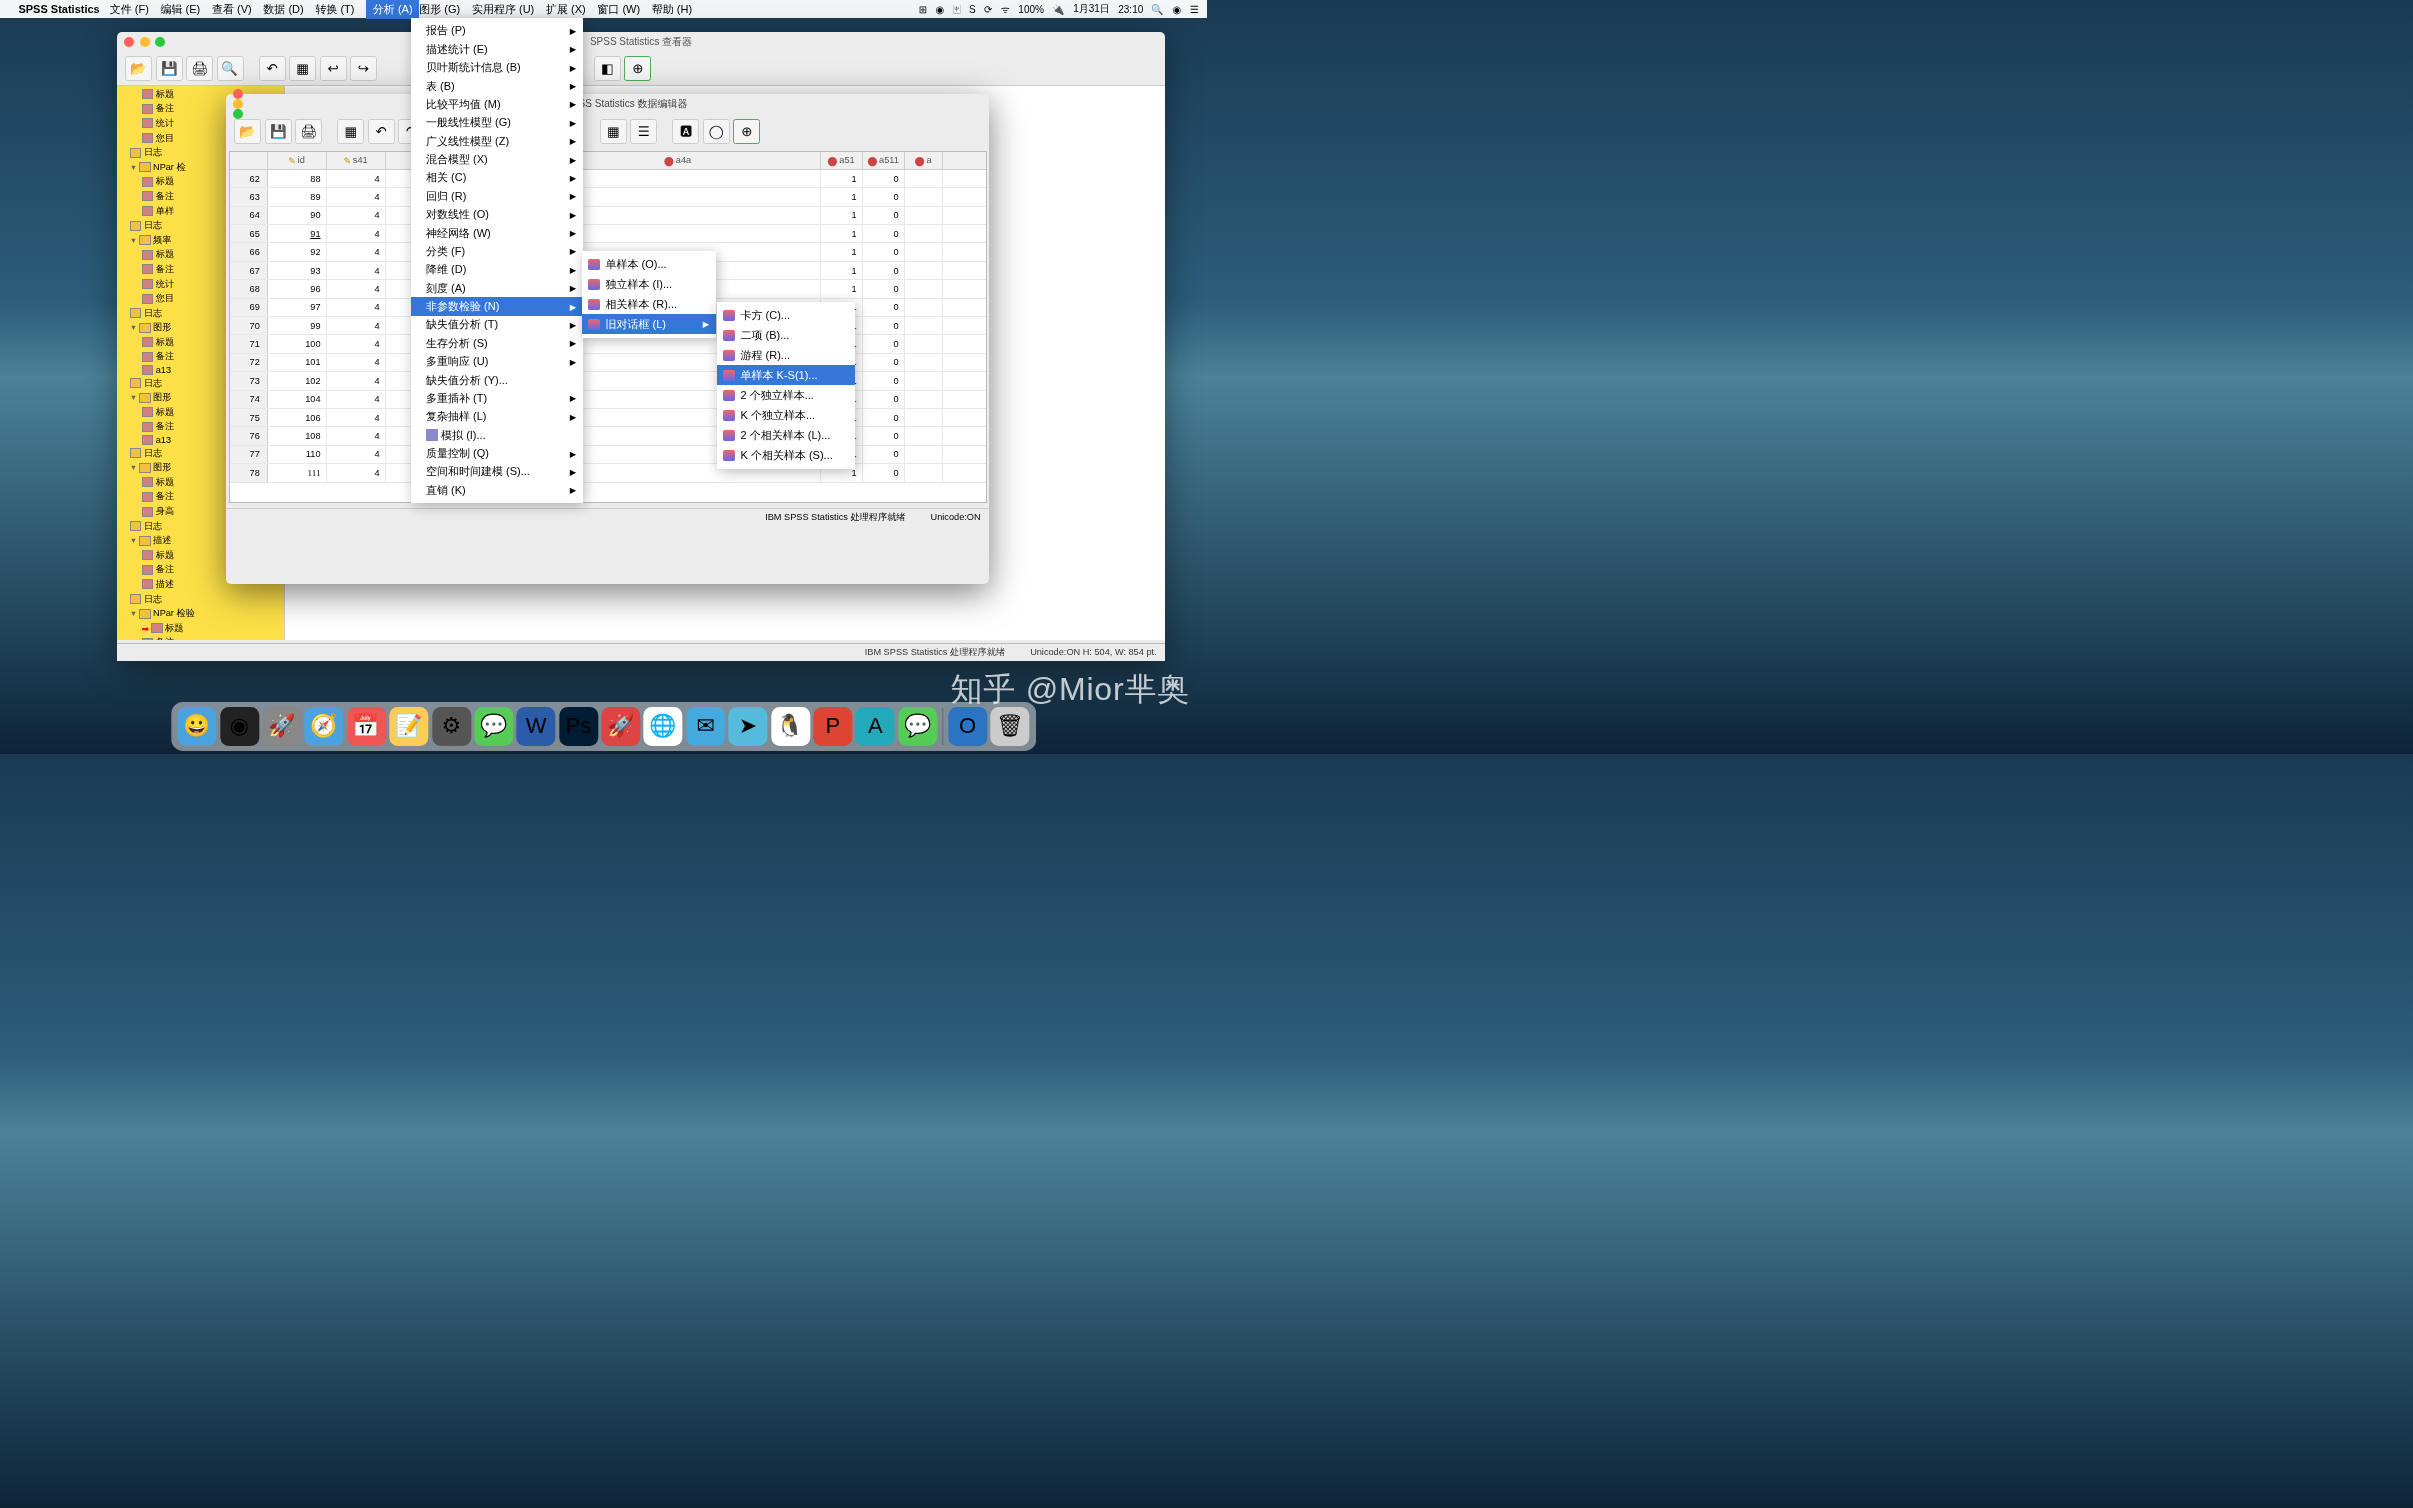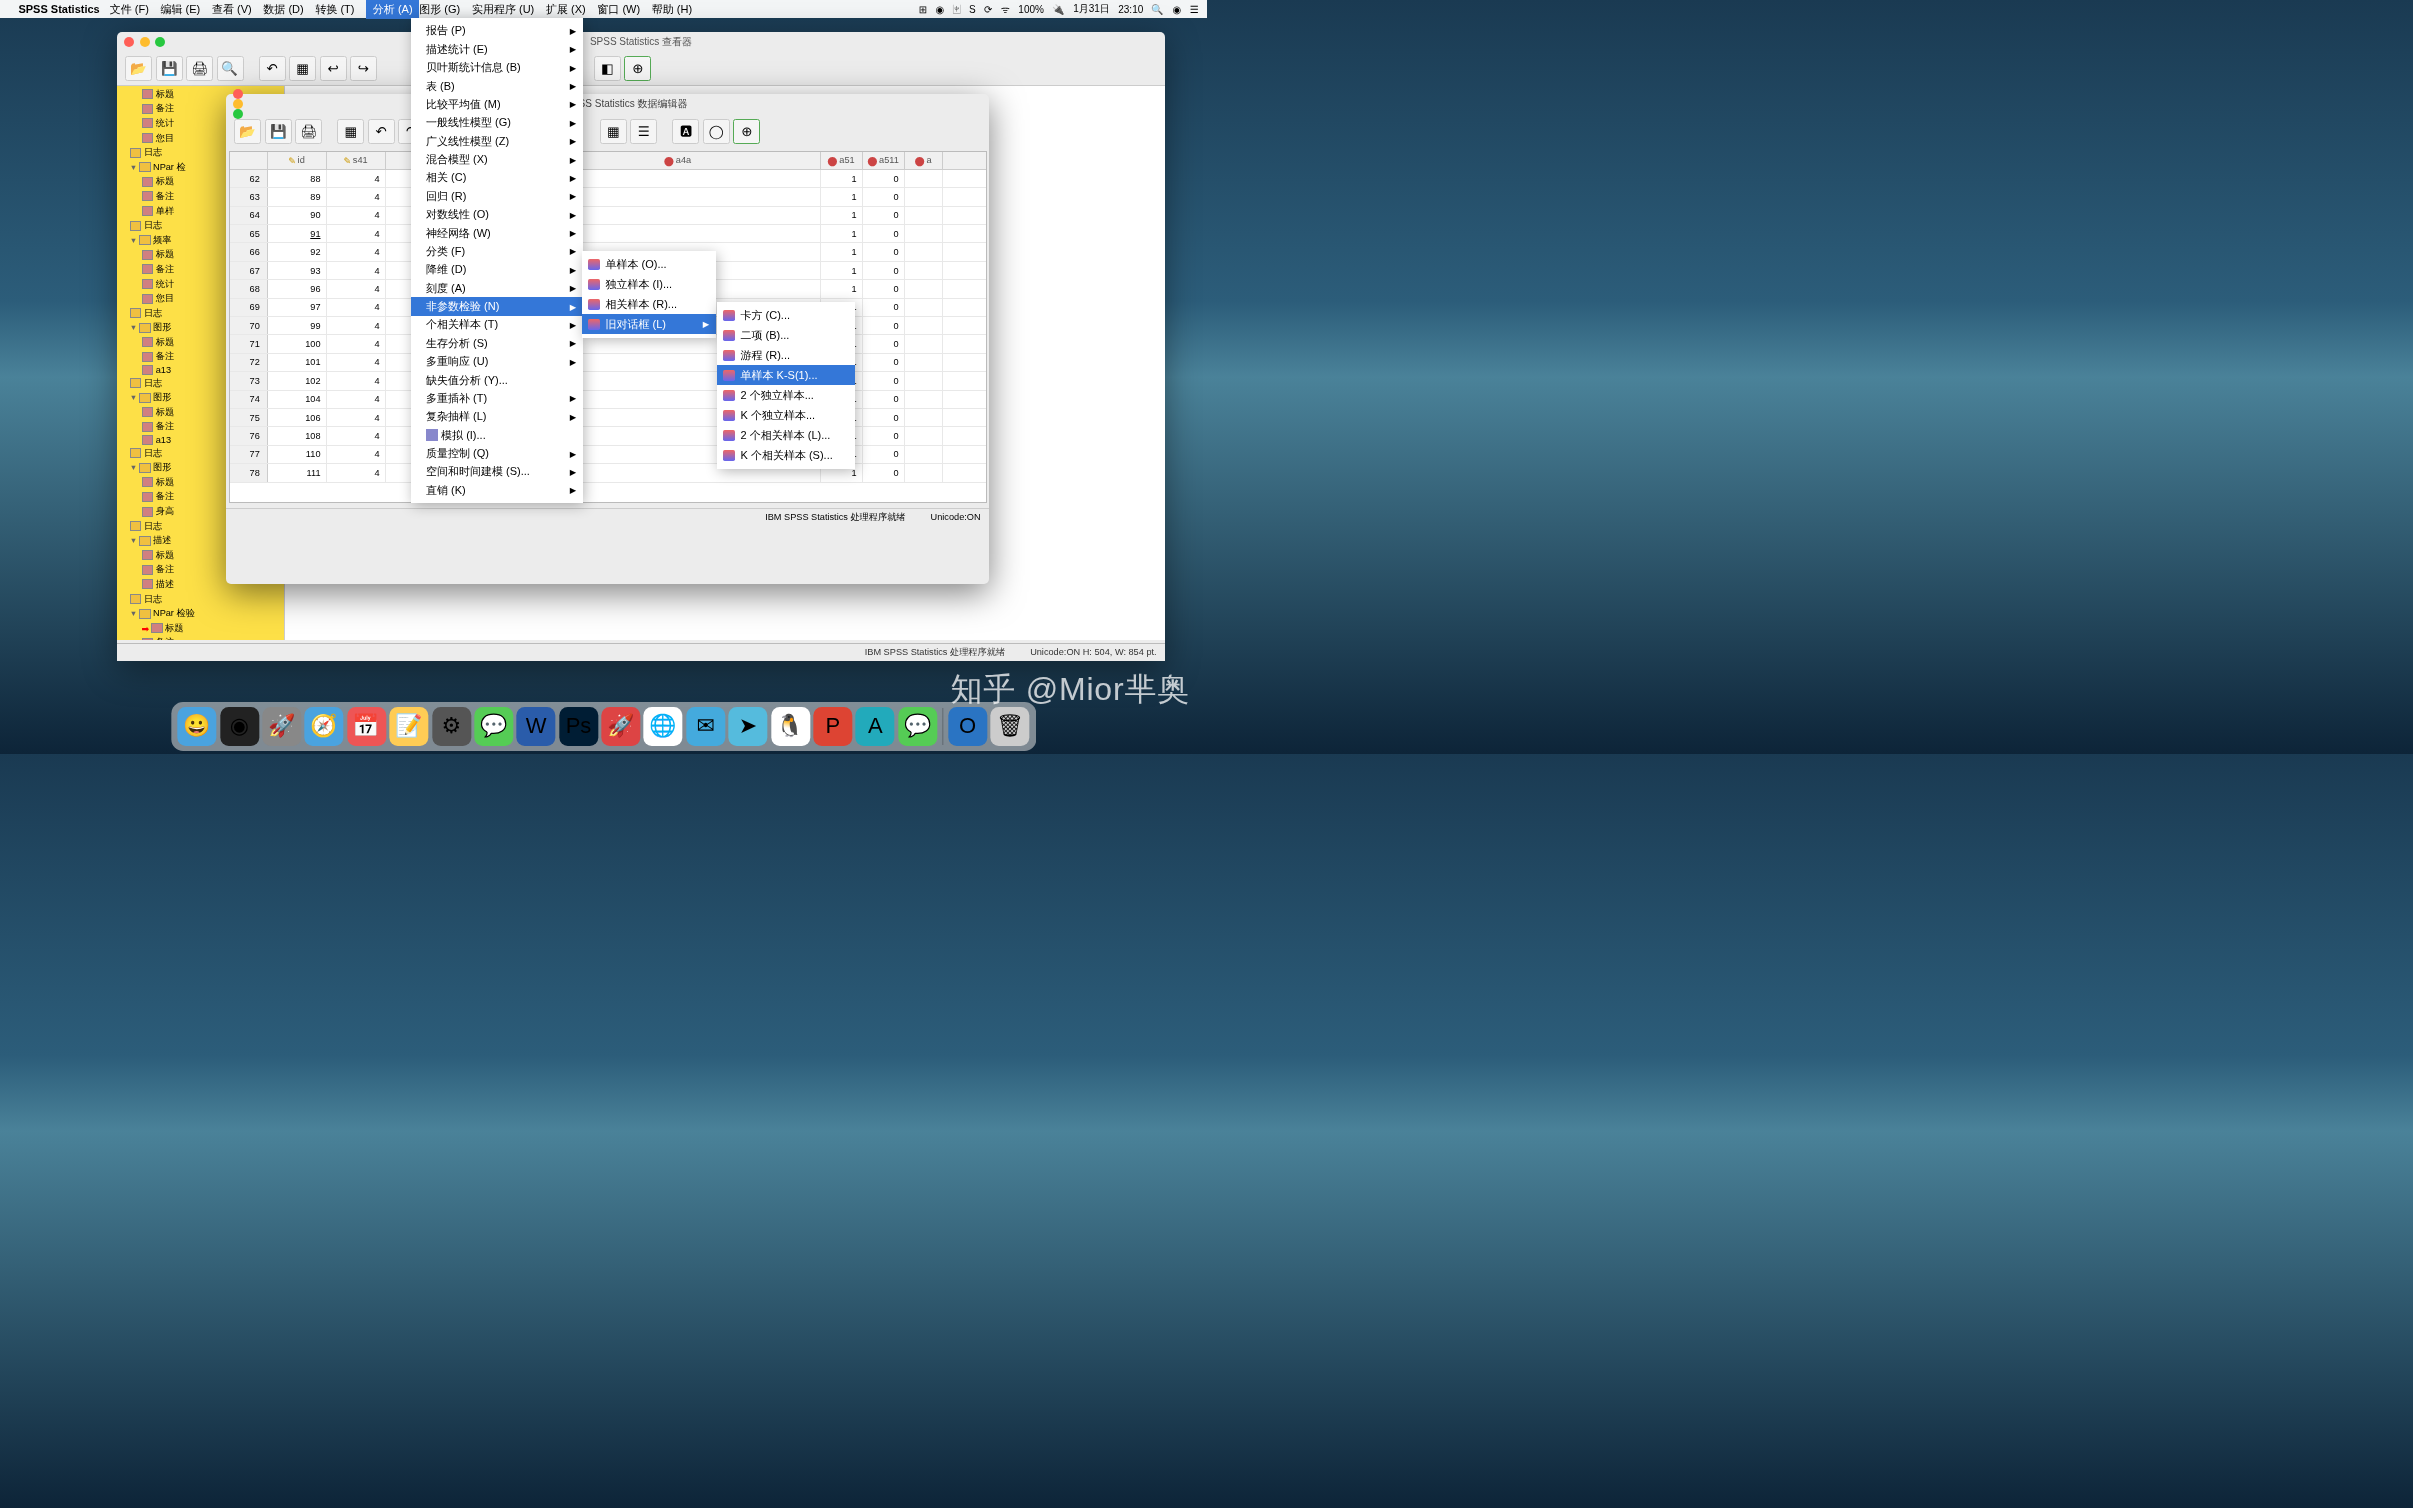--- a/index.html
+++ b/index.html
@@ -549,21 +549,21 @@
           <div class="gc" style="width: 50px;">1</div>
           <div class="gc" style="width: 50px;">1984</div>
           <div class="gc" style="width: 50px;">1</div>
           <div class="gc" style="width: 285px;"></div>
           <div class="gc" style="width: 42px;">1</div>
           <div class="gc" style="width: 42px;">0</div>
           <div class="gc" style="width: 38px;"></div>
         </div>
         <div class="grow">
           <div class="gc rh" style="width: 38px;">78</div>
-          <div class="gc" style="width: 59px;">111</div>
+          <div class="gc" style="width: 59px; font-family: Liberation Serif, serif;">111</div>
           <div class="gc" style="width: 59px;">4</div>
           <div class="gc" style="width: 50px;">1</div>
           <div class="gc" style="width: 50px;">1984</div>
           <div class="gc" style="width: 50px;">1</div>
           <div class="gc" style="width: 285px;"></div>
           <div class="gc" style="width: 42px;">1</div>
           <div class="gc" style="width: 42px;">0</div>
           <div class="gc" style="width: 38px;"></div>
         </div>
       </div>
@@ -633,21 +633,21 @@
     </div>
     <div class="mrow">
       <span>刻度 (A)</span>
       <span class="arr">▶</span>
     </div>
     <div class="mrow hl">
       <span>非参数检验 (N)</span>
       <span class="arr">▶</span>
     </div>
     <div class="mrow">
-      <span>个相关样本 (T)</span>
+      <span>缺失值分析 (T)</span>
       <span class="arr">▶</span>
     </div>
     <div class="mrow">
       <span>生存分析 (S)</span>
       <span class="arr">▶</span>
     </div>
     <div class="mrow">
       <span>多重响应 (U)</span>
       <span class="arr">▶</span>
     </div>

